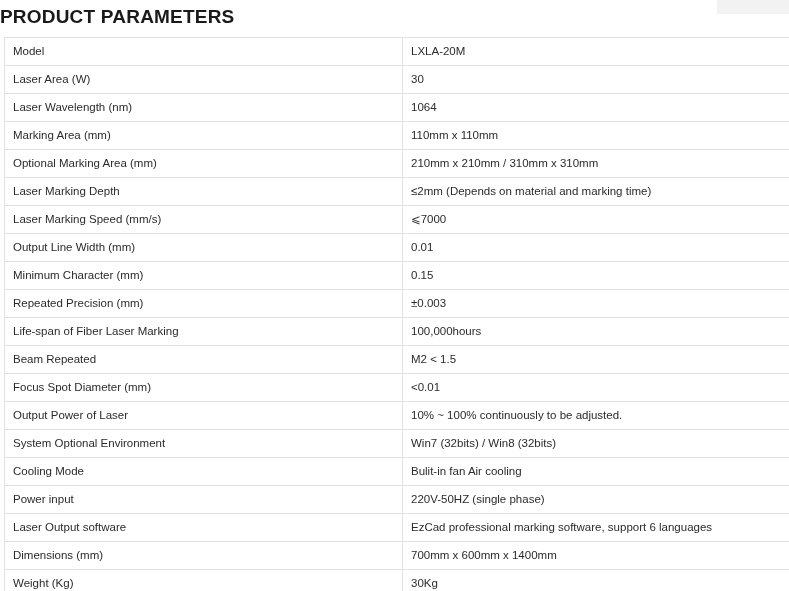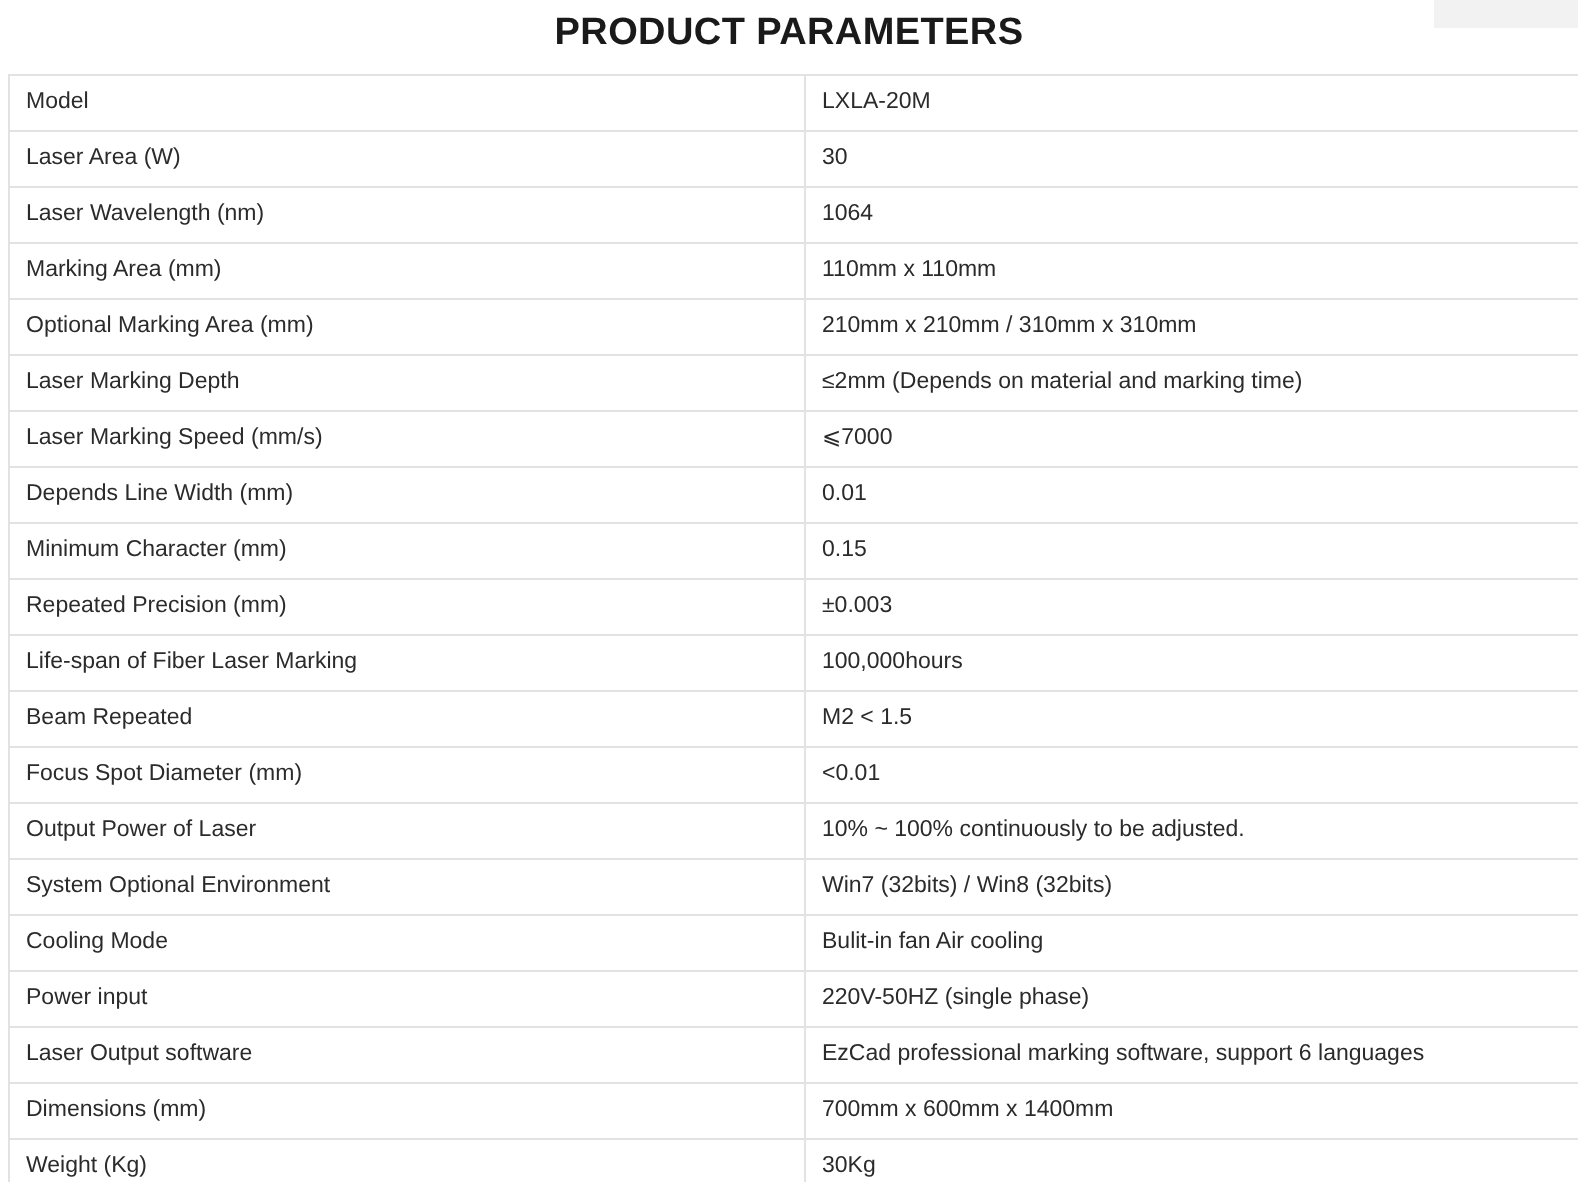--- a/index.html
+++ b/index.html
@@ -14,21 +14,21 @@
     color: #222222;
     overflow: hidden;
   }
   .page {
     width: 789px;
     height: 591px;
     position: relative;
     box-sizing: border-box;
   }
   .title {
-    text-align: center;
+    text-align: left;
     font-size: 19px;
     font-weight: bold;
     color: #1a1a1a;
     letter-spacing: 0.2px;
     padding: 6px 0 9px 0;
     margin: 0;
   }
   table.params {
     border-collapse: collapse;
     width: 781px;
@@ -95,21 +95,21 @@
         </tr>
         <tr>
           <td class="col-label">Laser Marking Depth</td>
           <td class="col-value">≤2mm (Depends on material and marking time)</td>
         </tr>
         <tr>
           <td class="col-label">Laser Marking Speed (mm/s)</td>
           <td class="col-value">⩽7000</td>
         </tr>
         <tr>
-          <td class="col-label">Depends Line Width (mm)</td>
+          <td class="col-label">Output Line Width (mm)</td>
           <td class="col-value">0.01</td>
         </tr>
         <tr>
           <td class="col-label">Minimum Character  (mm)</td>
           <td class="col-value">0.15</td>
         </tr>
         <tr>
           <td class="col-label">Repeated Precision (mm)</td>
           <td class="col-value">±0.003</td>
         </tr>

